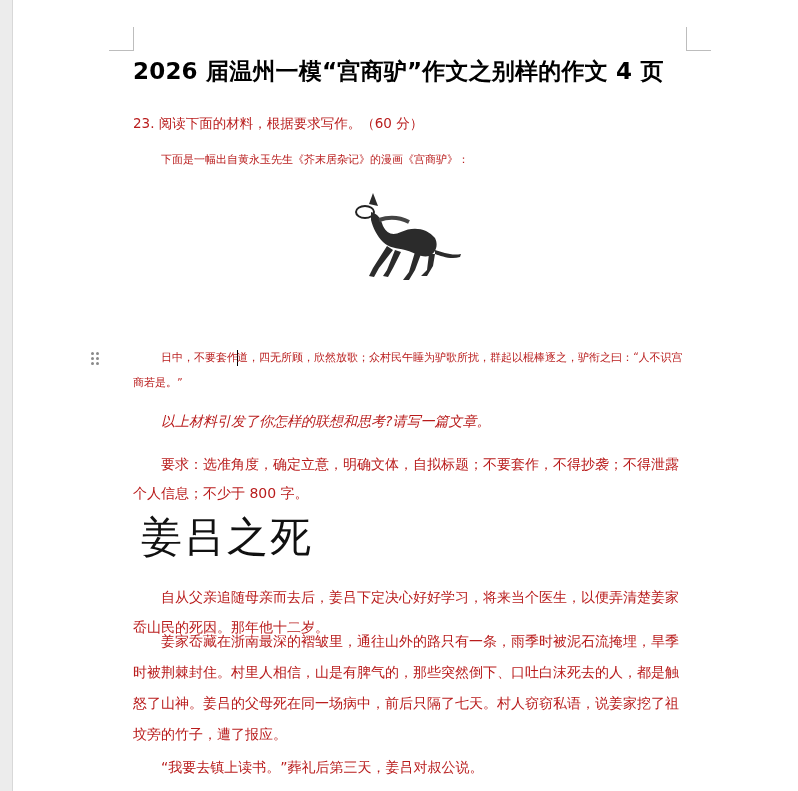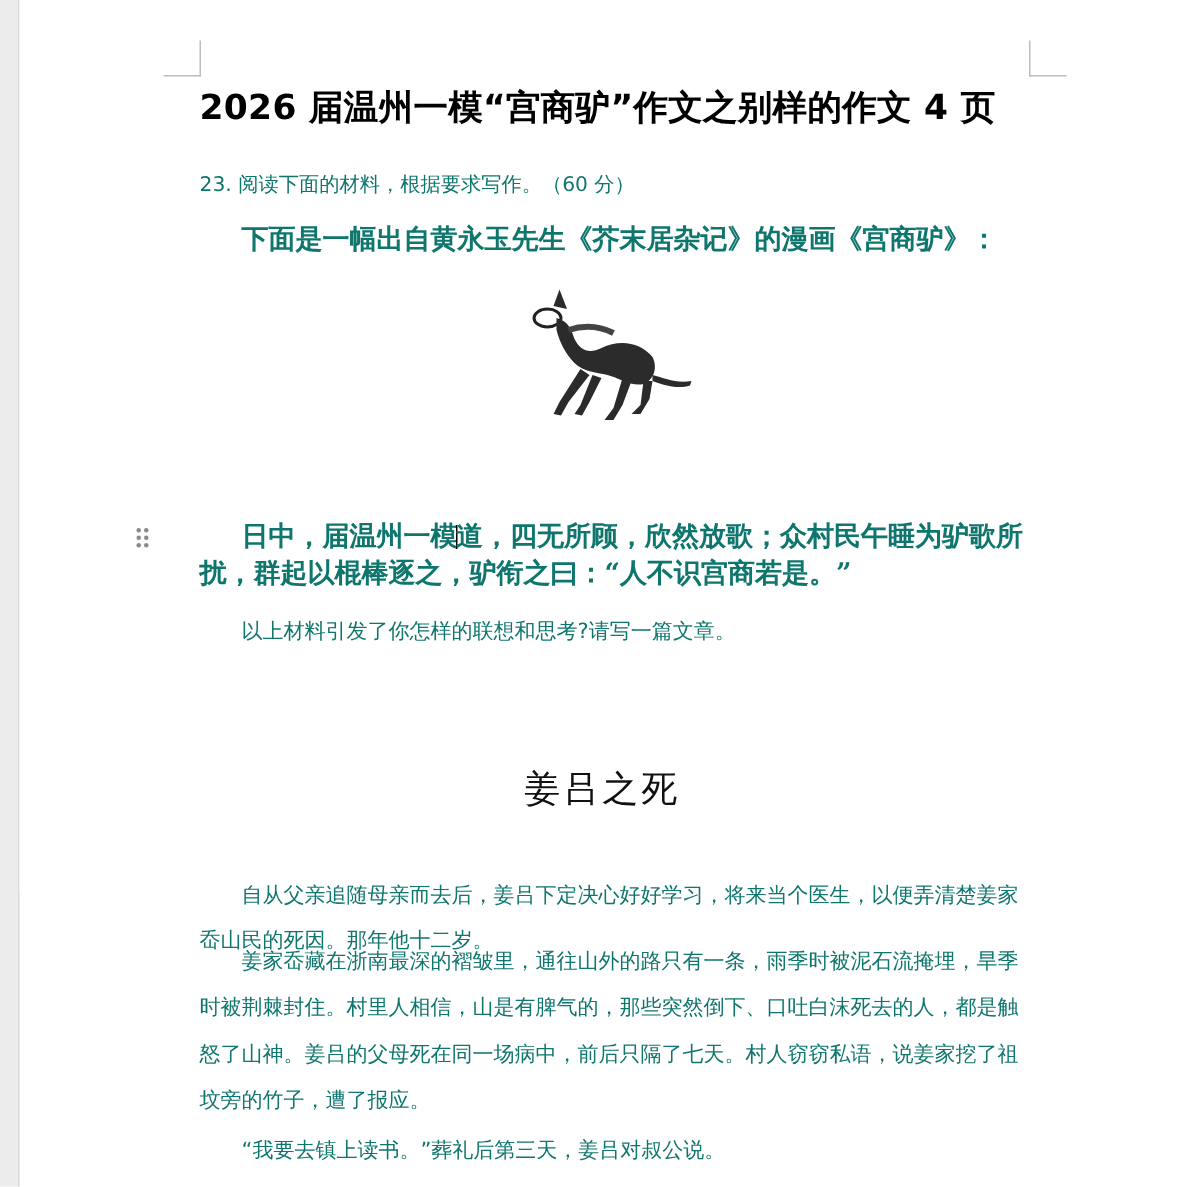--- a/index.html
+++ b/index.html
@@ -3,34 +3,34 @@
 <meta charset="utf-8">
 <style>
   html, body { margin:0; padding:0; }
   body { width:798px; height:791px; overflow:hidden; background:#ffffff; position:relative; font-family:"DejaVu Sans", sans-serif; color:#111; }
   .gutter { position:absolute; left:0; top:0; width:12px; height:791px; background:#ececec; border-right:1px solid #d8d8d8; }
   .page { position:absolute; left:13px; top:0; width:785px; height:596px; background:#fff; }
   .corner { position:absolute; width:24px; height:23px; }
   .corner.tl { left:96px; top:27px; border-right:1px solid #bdbdbd; border-bottom:1px solid #bdbdbd; }
   .corner.tr { left:673px; top:27px; border-left:1px solid #bdbdbd; border-bottom:1px solid #bdbdbd; }
   .title { position:absolute; left:120px; top:56px; font-size:23px; font-weight:bold; color:#000; letter-spacing:0.2px; white-space:nowrap; }
-  .p { position:absolute; left:120px; width:553px; font-size:14px; line-height:30px; color:#0f766e; }
-  .serif { font-family:"DejaVu Serif", serif; font-size:18px;font-weight:bold; }
+  .p { position:absolute; left:120px; width:553px; font-size:14px; line-height:30px; color:#b91c1c; }
+  .serif { font-family:"DejaVu Serif", serif; font-size:11px; }
   .indent { text-indent:28px; }
   .q-line { top:108px; font-size:13.5px; }
   .intro { top:145px; }
   .donkey { position:absolute; left:330px; top:190px; width:130px; height:100px; }
   .note { top:309px; }
   .passage { top:345px; line-height:25px; }
   .drag { position:absolute; left:78px; top:352px; width:10px; height:14px; }
   .drag i { position:absolute; width:3px; height:3px; background:#8a8a8a; border-radius:50%; }
   .caret { display:inline-block; width:1px; height:16px; background:#000; vertical-align:middle; margin:0 -1px; }
-  .prompt { top:406px; }
+  .prompt { top:406px;font-style:italic; }
   .req { top:450px; line-height:29px; }
-  .essay-title { position:absolute; left:112px; width:553px; top:510px; text-align:center; font-size:24px; font-family:"DejaVu Serif", serif; color:#111; letter-spacing:2px; }
+  .essay-title { position:absolute; left:128px; width:553px; top:510px; text-align:left; font-size:41px; font-family:"DejaVu Serif", serif; color:#111; letter-spacing:2px; }
   .para1 { top:582px; line-height:30px; }
   .para2 { top:626px; line-height:31px; }
   .para3 { top:752px; }
 </style>
 </head>
 <body>
 
 <div class="gutter"></div>
 
 <div class="page">
@@ -63,24 +63,25 @@
   <div class="drag">
     <i style="left:0;top:0"></i>
       <i style="left:5px;top:0"></i>
     <i style="left:0;top:5px"></i>
       <i style="left:5px;top:5px"></i>
     <i style="left:0;top:10px"></i>
       <i style="left:5px;top:10px"></i>
   </div>
 
   <div class="p serif indent passage">
-    <span>日中，届温州一模</span><span class="caret"></span><span>道，四无所顾，欣然放歌；众村民午睡为驴歌所扰，群起以棍棒逐之，驴衔之曰：“人不识宫商若是。”</span>
+    <span>日中，不要套作</span><span class="caret"></span><span>道，四无所顾，欣然放歌；众村民午睡为驴歌所扰，群起以棍棒逐之，驴衔之曰：“人不识宫商若是。”</span>
   </div>
 
   <div class="p indent prompt">以上材料引发了你怎样的联想和思考?请写一篇文章。</div>
 
+  <div class="p indent req">要求：选准角度，确定立意，明确文体，自拟标题；不要套作，不得抄袭；不得泄露个人信息；不少于 800 字。</div>
 
   <div class="essay-title">姜吕之死</div>
 
   <div class="p indent para1">自从父亲追随母亲而去后，姜吕下定决心好好学习，将来当个医生，以便弄清楚姜家岙山民的死因。那年他十二岁。</div>
   <div class="p indent para3">“我要去镇上读书。”葬礼后第三天，姜吕对叔公说。</div>
   <div class="p indent para2">姜家岙藏在浙南最深的褶皱里，通往山外的路只有一条，雨季时被泥石流掩埋，旱季时被荆棘封住。村里人相信，山是有脾气的，那些突然倒下、口吐白沫死去的人，都是触怒了山神。姜吕的父母死在同一场病中，前后只隔了七天。村人窃窃私语，说姜家挖了祖坟旁的竹子，遭了报应。</div>
 </div>
 
 </body></html>

